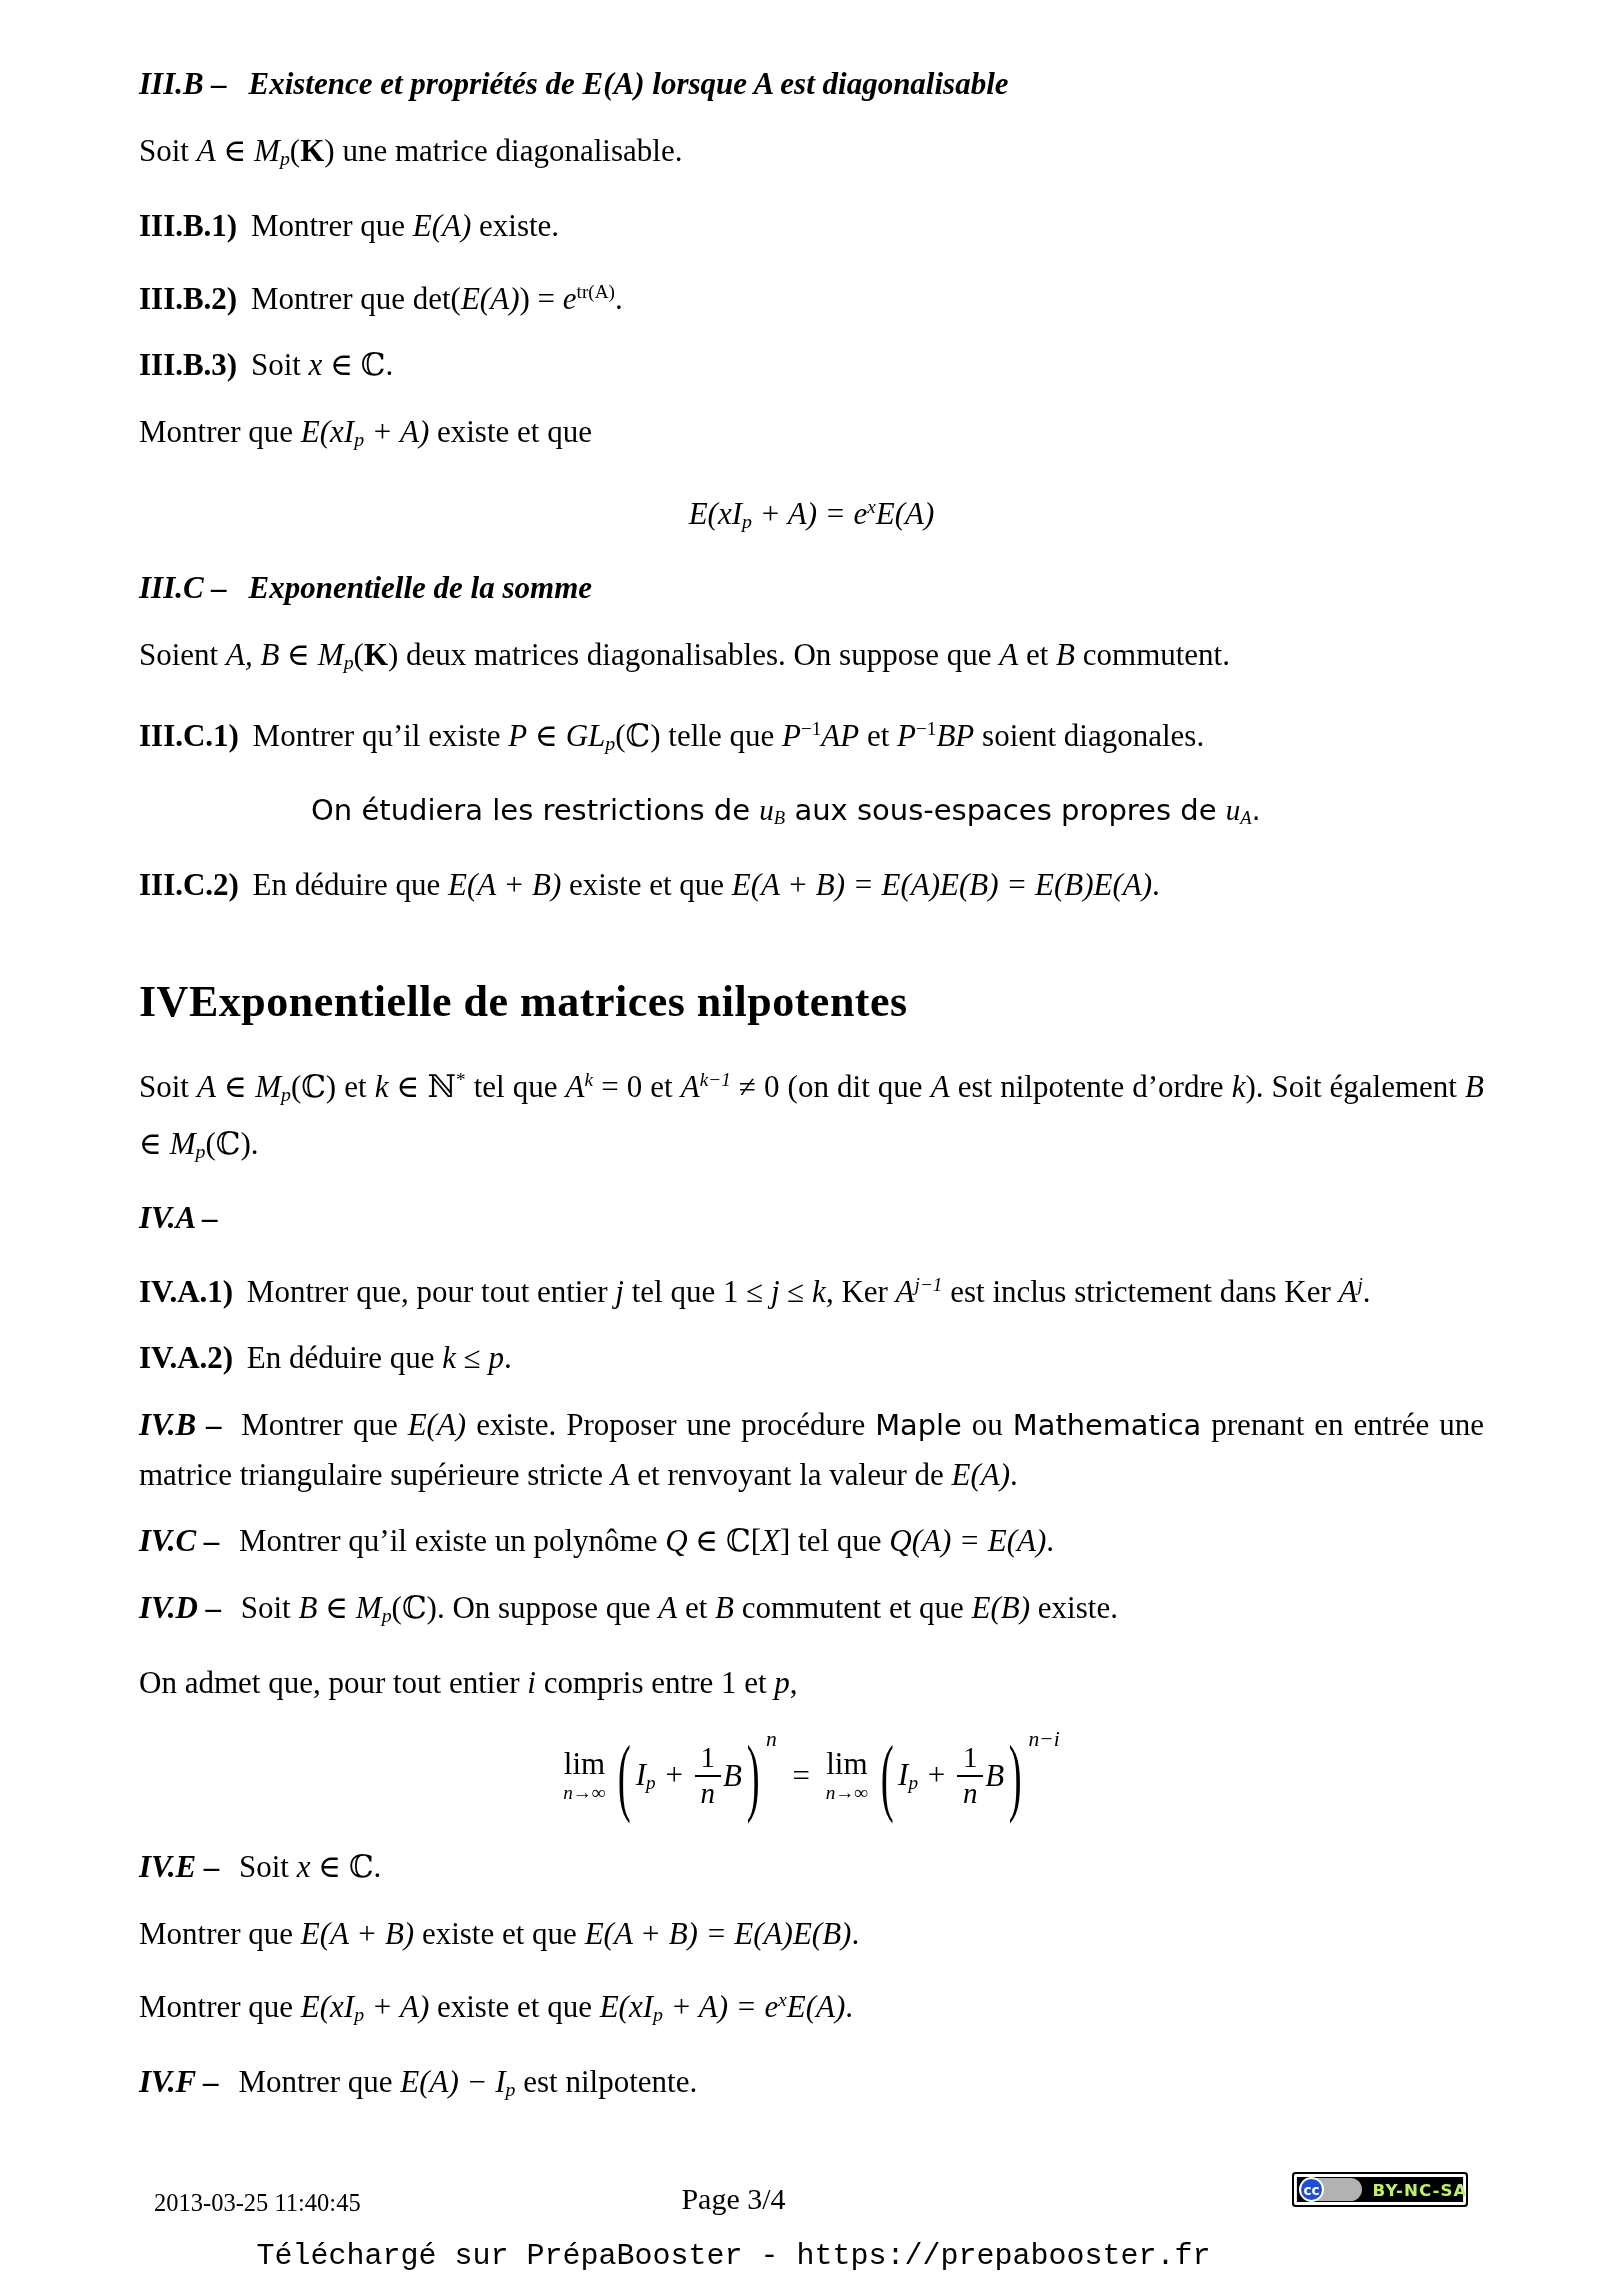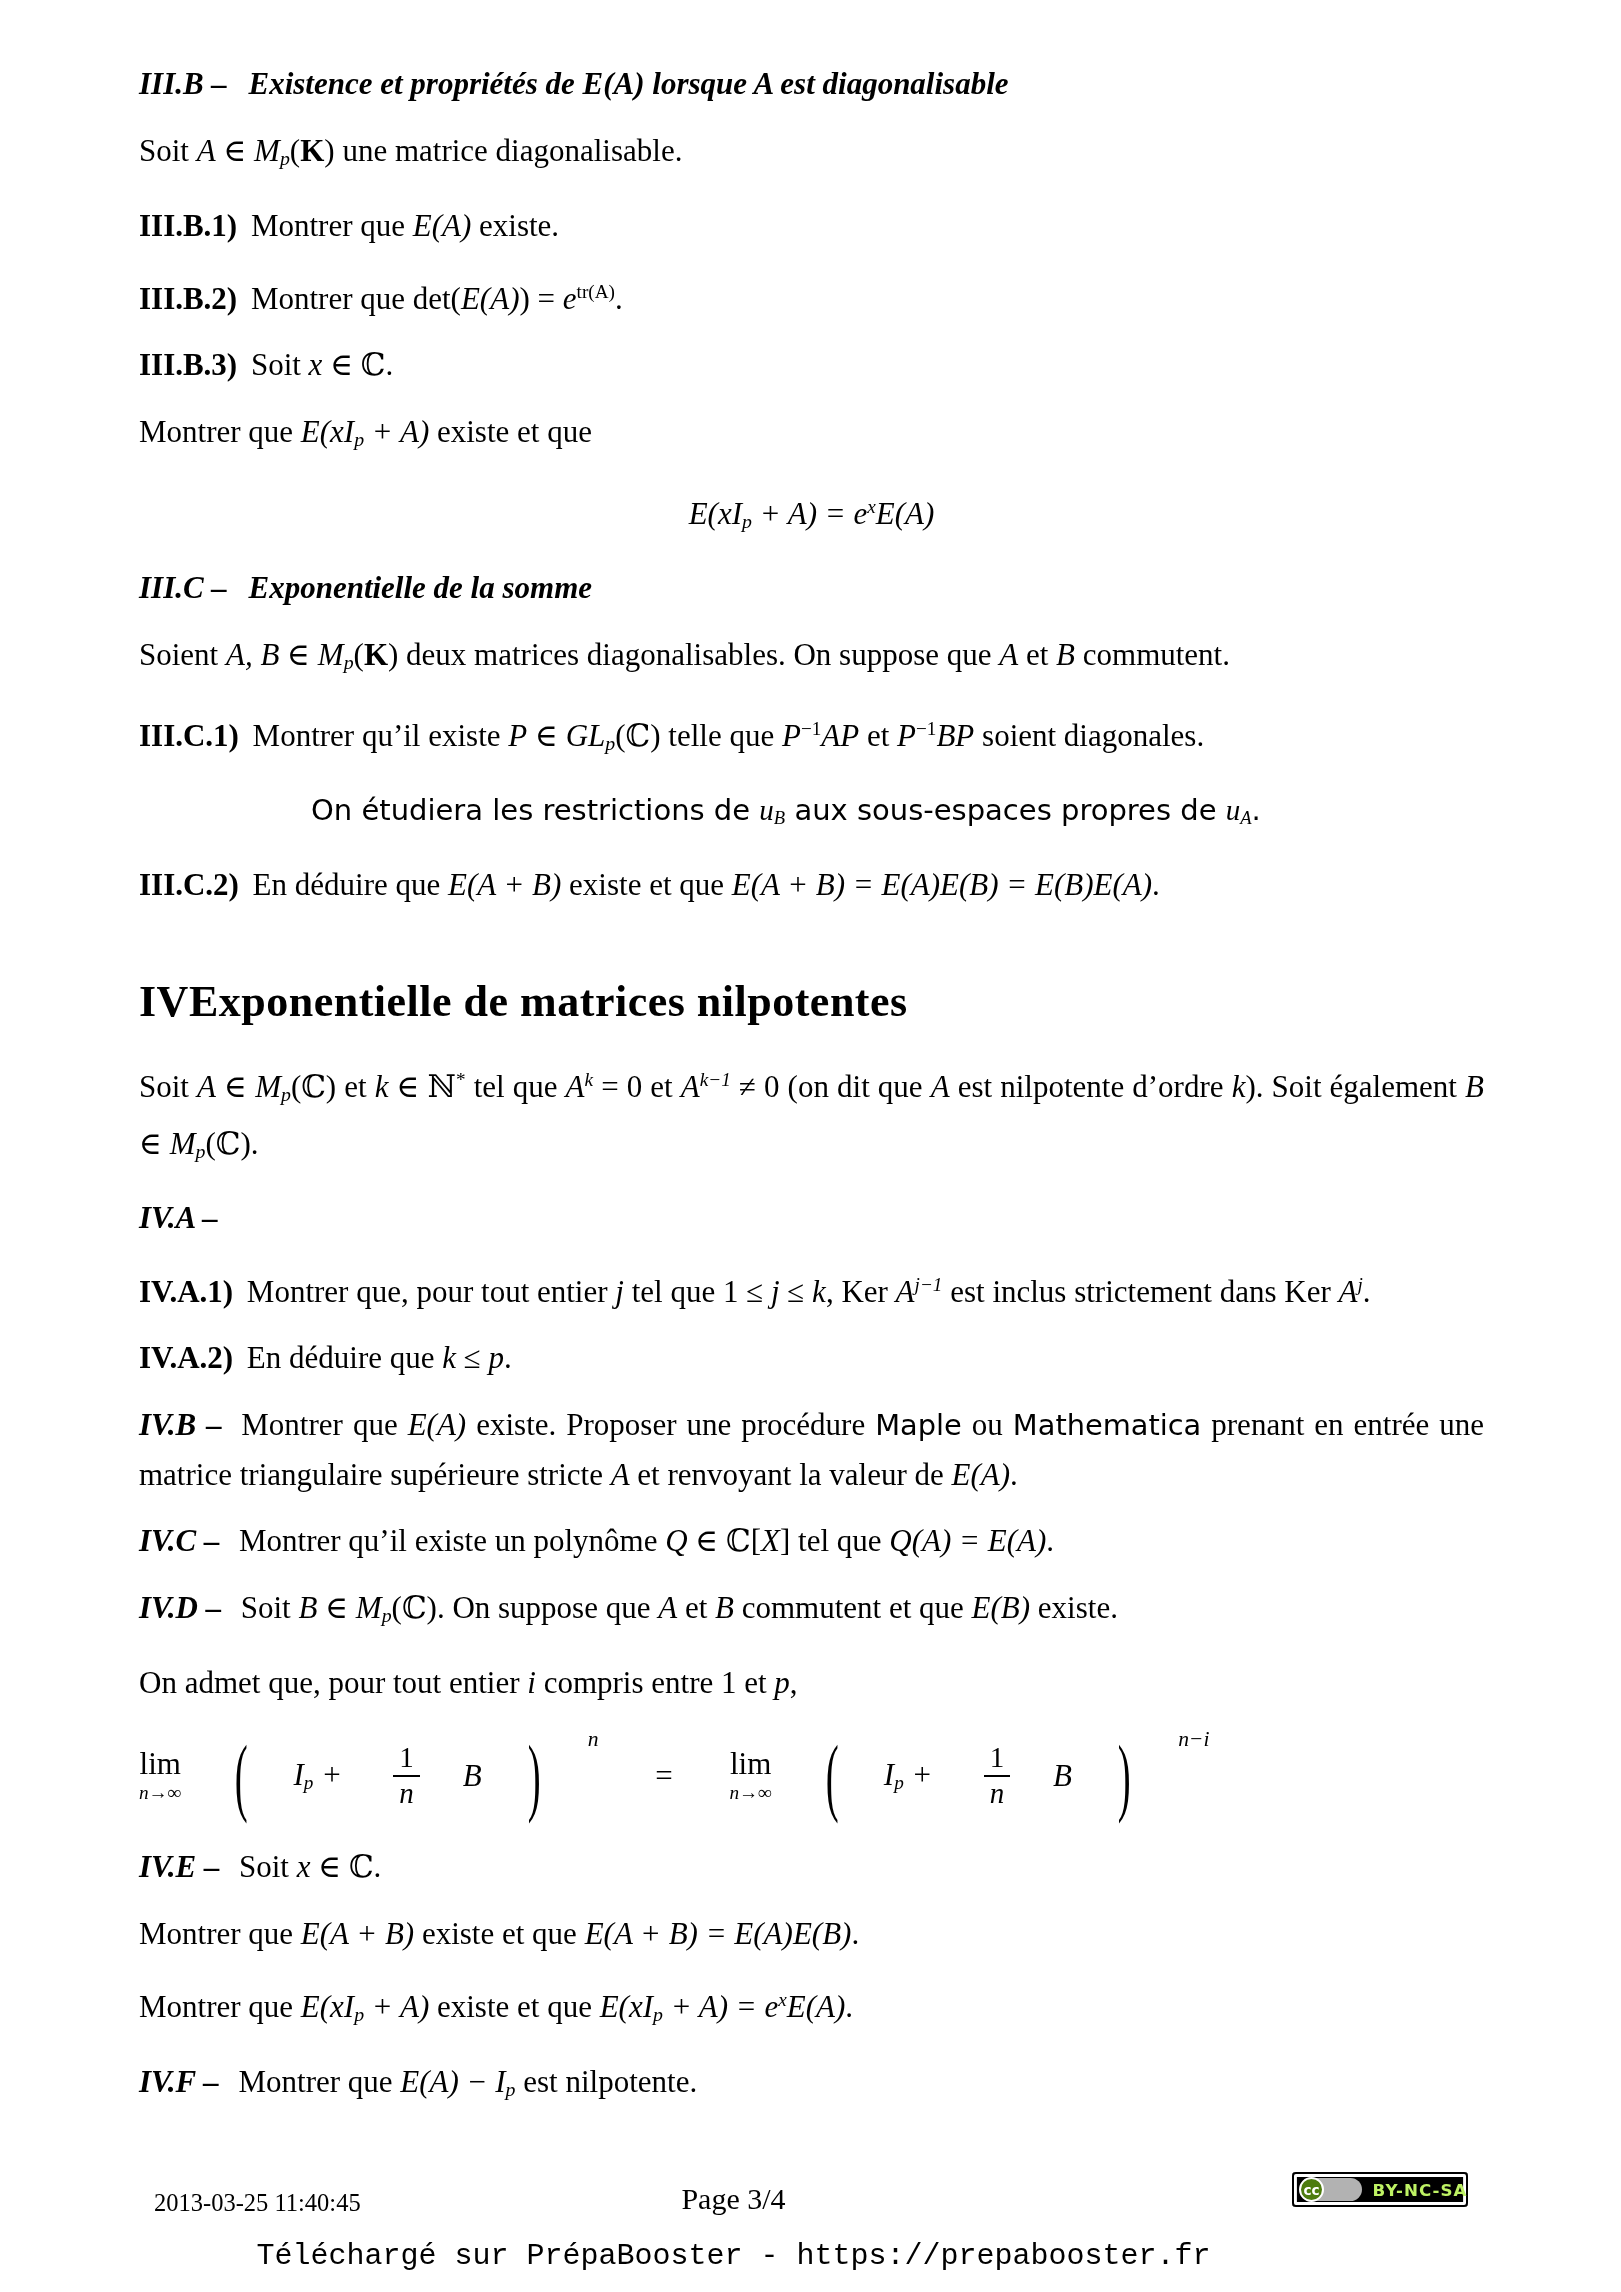--- a/index.html
+++ b/index.html
@@ -33,22 +33,22 @@
 
   
   .seg.i    { font-style:italic; }
   .seg.bb   { font-weight:bold; font-style:normal; }
   .seg.sub  { font-size:64%; vertical-align:-0.22em; }
   .seg.sup  { font-size:62%; vertical-align:0.55em; }
   .seg.sans { font-family:"DejaVu Sans","Liberation Sans",sans-serif; font-size:0.93em; }
   .seg.serif{ font-family:"Liberation Serif","DejaVu Serif",serif; }
 
   
-  .bigeq { display:flex; align-items:center;
-           font-size:31px; height:102px; margin:3.9px 0 15.7px 0; font-style:italic;gap:41px; }
+  .bigeq { display:flex; justify-content:center; align-items:center;
+           font-size:31px; height:102px; margin:3.9px 0 15.7px 0; font-style:italic; }
   .limwrap { display:flex; flex-direction:column; align-items:center;
              line-height:1; margin:0 7.8px 0 0; }
   .limword { font-style:normal; }
   .limsub  { font-size:62%; margin-top:3.9px; }
   .bparen  { font-style:normal; font-size:37px; line-height:1;
              display:inline-block; transform:scaleY(2.35) scaleX(1.05); margin:0 4.9px; }
   .run { display:inline-block; line-height:1; }
   .run .msub { font-size:62%; vertical-align:-0.22em; }
   .run .mplus { font-style:normal; margin:0 9.8px; }
   .frac { display:inline-flex; flex-direction:column; align-items:center;
@@ -61,21 +61,21 @@
   
   .timestamp { position:absolute; left:154px; top:2189px; font-size:24.5px; }
   .pagenum   { position:absolute; left:0; top:2182px; width:100%;
                text-align:center; font-size:30px; }
   .ccbadge { position:absolute; left:1292px; top:2172px; width:176px; height:35px;
              background:#000; border-radius:3.9px; display:flex; align-items:center;
              box-shadow:inset 0 0 0 2px #000, inset 0 0 0 4.9px #fff, inset 0 0 0 6.9px #000;
              padding:0; box-sizing:border-box; }
   .ccpill { height:23.5px; width:61px; background:#b2b2b2; border-radius:11.8px;
             display:flex; align-items:center; margin-left:8.8px; }
-  .cccircle { width:25.5px; height:25.5px; border-radius:50%; background:#4d7c0f;
+  .cccircle { width:25.5px; height:25.5px; border-radius:50%; background:#1d4ed8;
               border:2px solid #fff; color:#fff; margin-left:-2px;
               font-family:"DejaVu Sans","Liberation Sans",sans-serif;
               font-weight:bold; font-size:13.7px; display:flex; align-items:center;
               justify-content:center; box-sizing:border-box; }
   .cctext { color:#bef264; font-family:"DejaVu Sans","Liberation Sans",sans-serif;
             font-weight:bold; font-size:16.7px; letter-spacing:1px; margin-left:10.8px; }
   .download { position:absolute; left:0; top:2239px; width:100%; text-align:center;
               font-family:Liberation Mono, monospace; font-size:30px; }
 </style>
 </head>

